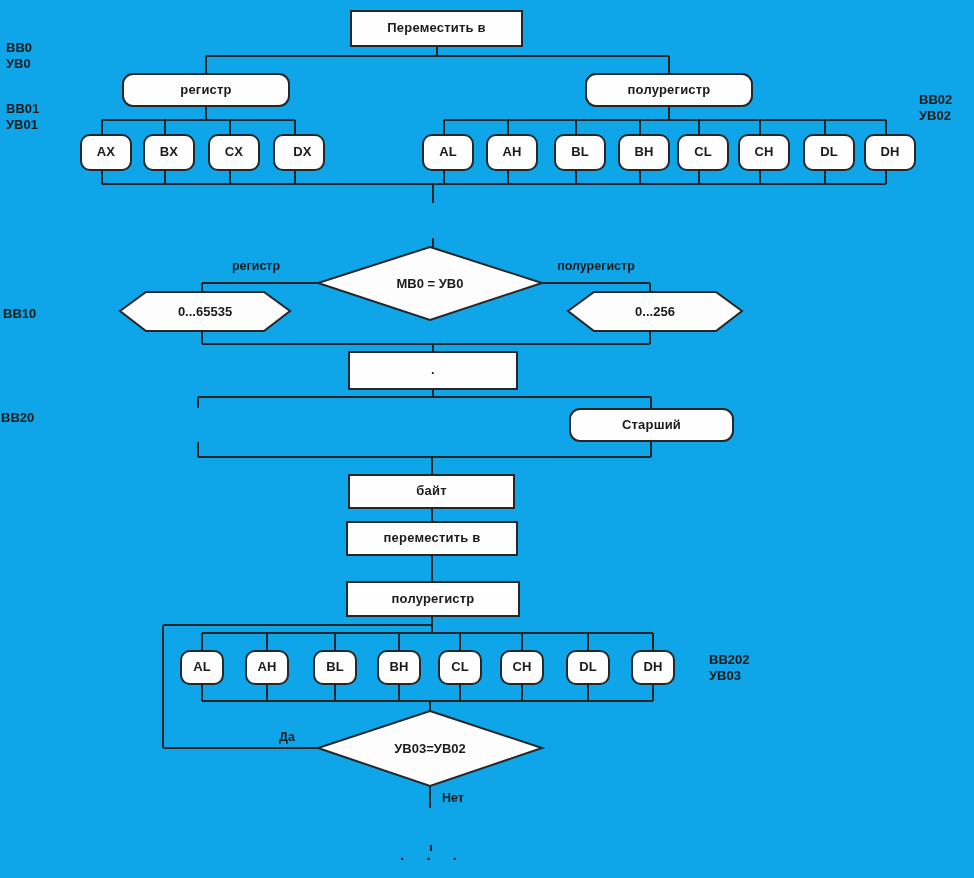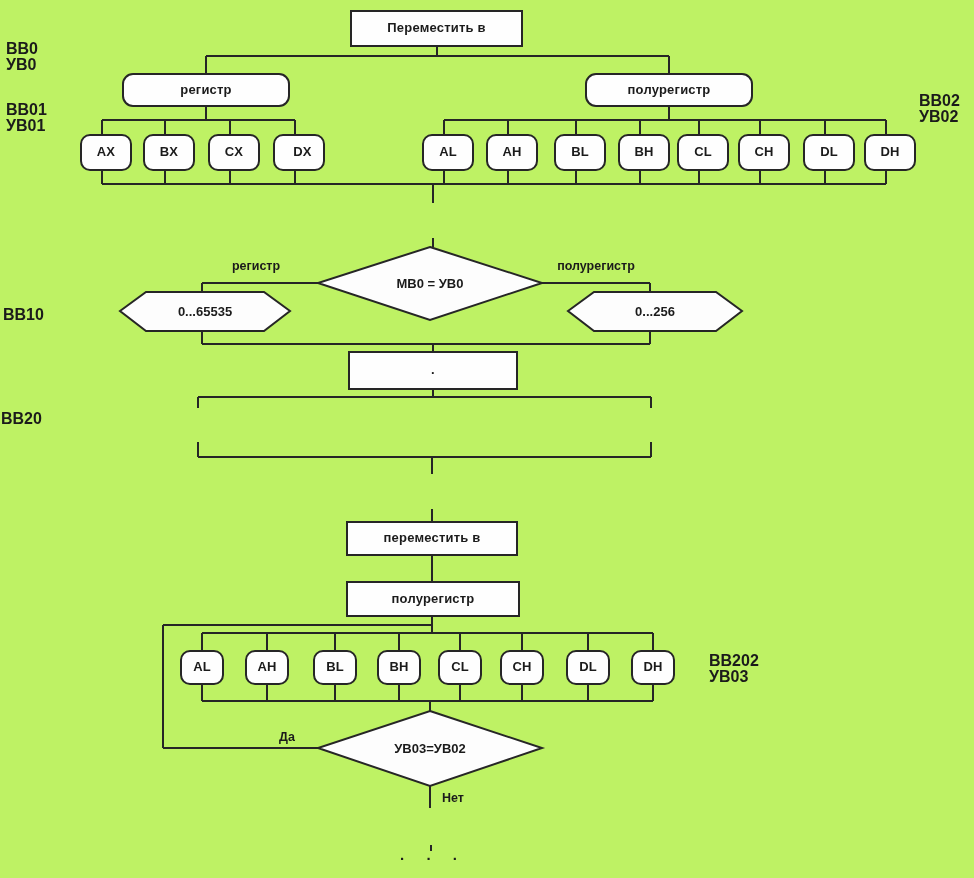--- a/index.html
+++ b/index.html
@@ -1,37 +1,37 @@
 <!DOCTYPE html>
 <html><head>
 <meta charset="utf-8">
 <style>
   html,body { margin:0; padding:0; background:#ffffff; }
   .canvas {
     position:relative; width:974px; height:878px;
-    background:#bef264; overflow:hidden;
+    background:#0ea5e9; overflow:hidden;
     font-family:"Liberation Sans", sans-serif;
   }
   svg.wires { position:absolute; left:0; top:0; }
   .node {
     position:absolute; box-sizing:border-box;
     border:2px solid #262626; background:#fefefe;
     display:flex; align-items:center; justify-content:center;
     text-align:center; font-weight:700; font-size:13px; color:#1b1b1b;
     letter-spacing:.2px; line-height:1.25;
   }
   .round  { border-radius:10px; }
   .round-lg { border-radius:11px; }
   .reg { width:52px; height:37px; }
   .reg2 { width:44px; height:35px; }
   .plain {
     position:absolute; font-weight:700; font-size:13px; color:#1b1b1b;
     display:flex; align-items:center; justify-content:center; text-align:center;
   }
-  .side { position:absolute; font-weight:700; font-size:16px; color:#1b1b1b; white-space:nowrap; }
+  .side { position:absolute; font-weight:700; font-size:13px; color:#1b1b1b; white-space:nowrap; }
   .dots { letter-spacing:9px; font-size:15px; }
 </style>
 </head>
 <body>
 
 <div class="canvas">
 
   <svg class="wires" width="974" height="878">
     <g stroke="#262626" stroke-width="2" fill="none">
       <path d="M437,47 V56 M206,56 H669 M206,56 V74 M669,56 V74"></path>
@@ -78,21 +78,23 @@
 
   <div class="plain" style="left:360px; top:273px; width:140px; height:20px;">МВ0 = УВ0</div>
   <div class="plain" style="left:216px; top:258px; width:80px; height:16px; font-size:12.5px;">регистр</div>
   <div class="plain" style="left:548px; top:258px; width:96px; height:16px; font-size:12.5px;">полурегистр</div>
 
   <div class="plain" style="left:135px; top:301px; width:140px; height:20px;">0...65535</div>
   <div class="plain" style="left:585px; top:301px; width:140px; height:20px;">0...256</div>
 
   <div class="node" style="left:348px; top:351px; width:170px; height:39px;">.</div>
 
+  <div class="node round-lg" style="left:569px; top:408px; width:165px; height:34px;">Старший</div>
 
+  <div class="node" style="left:348px; top:474px; width:167px; height:35px;">байт</div>
   <div class="node" style="left:346px; top:521px; width:172px; height:35px;">переместить в</div>
   <div class="node" style="left:346px; top:581px; width:174px; height:36px;">полурегистр</div>
 
   <div class="node round reg2" style="left:180px; top:650px;">AL</div>
   <div class="node round reg2" style="left:245px; top:650px;">AH</div>
   <div class="node round reg2" style="left:313px; top:650px;">BL</div>
   <div class="node round reg2" style="left:377px; top:650px;">BH</div>
   <div class="node round reg2" style="left:438px; top:650px;">CL</div>
   <div class="node round reg2" style="left:500px; top:650px;">CH</div>
   <div class="node round reg2" style="left:566px; top:650px;">DL</div>

